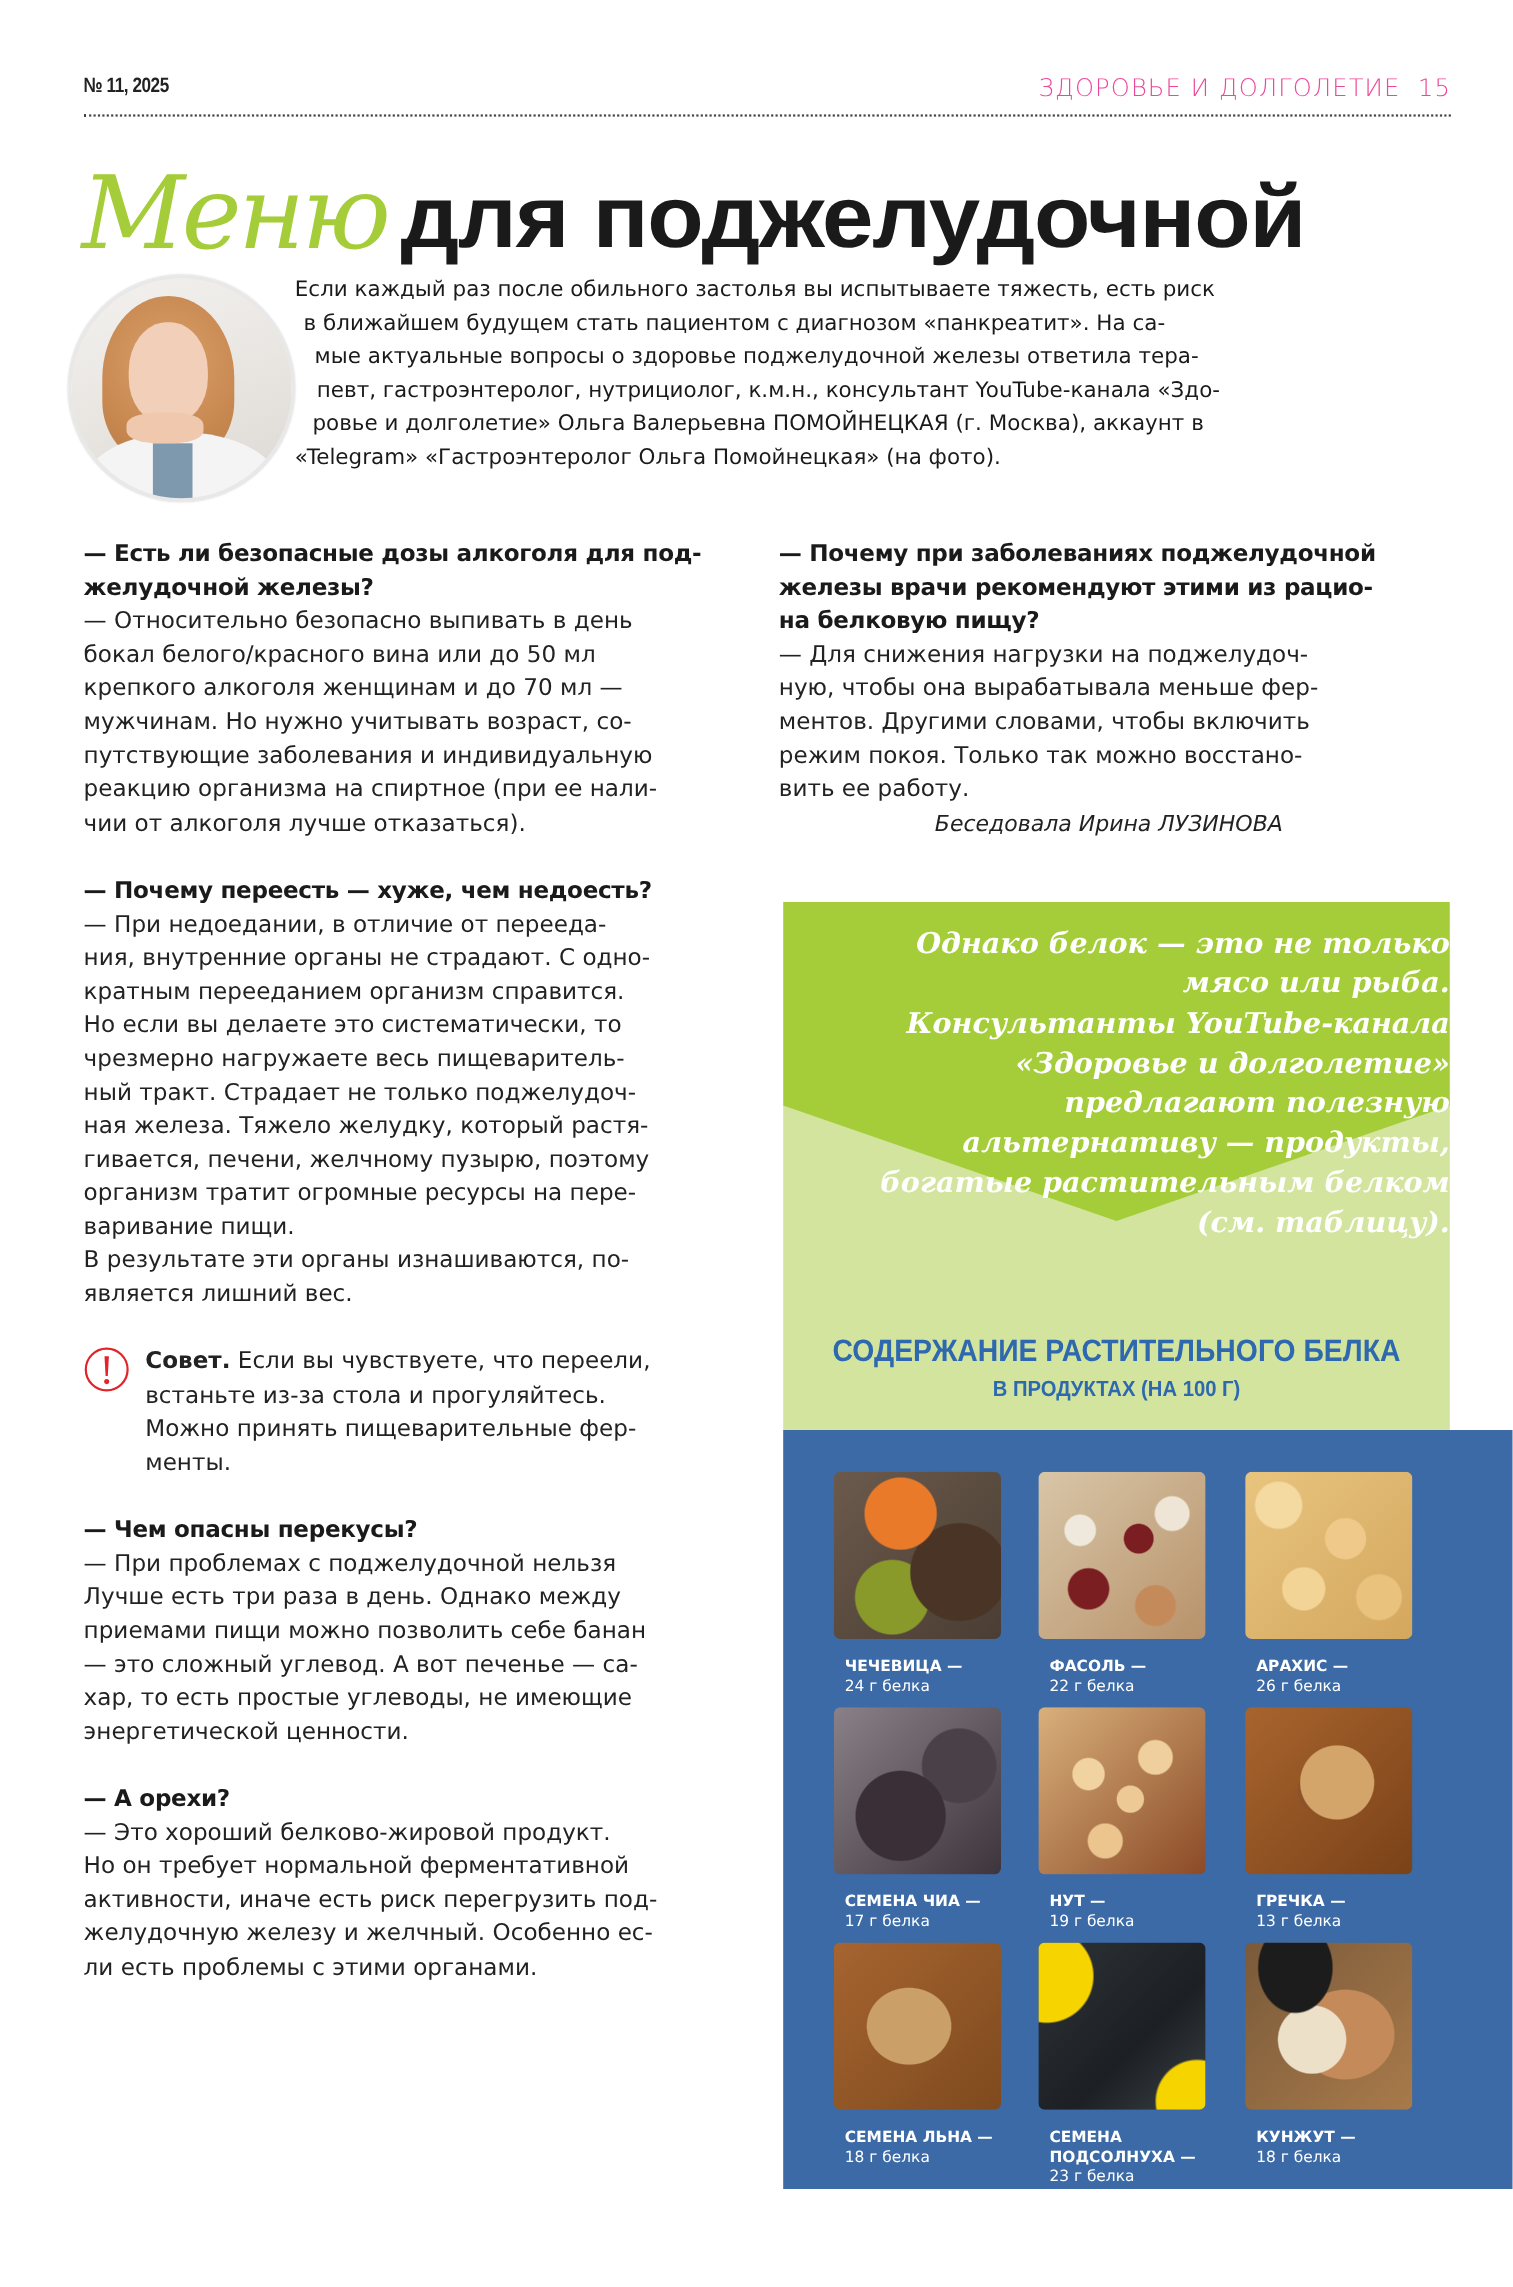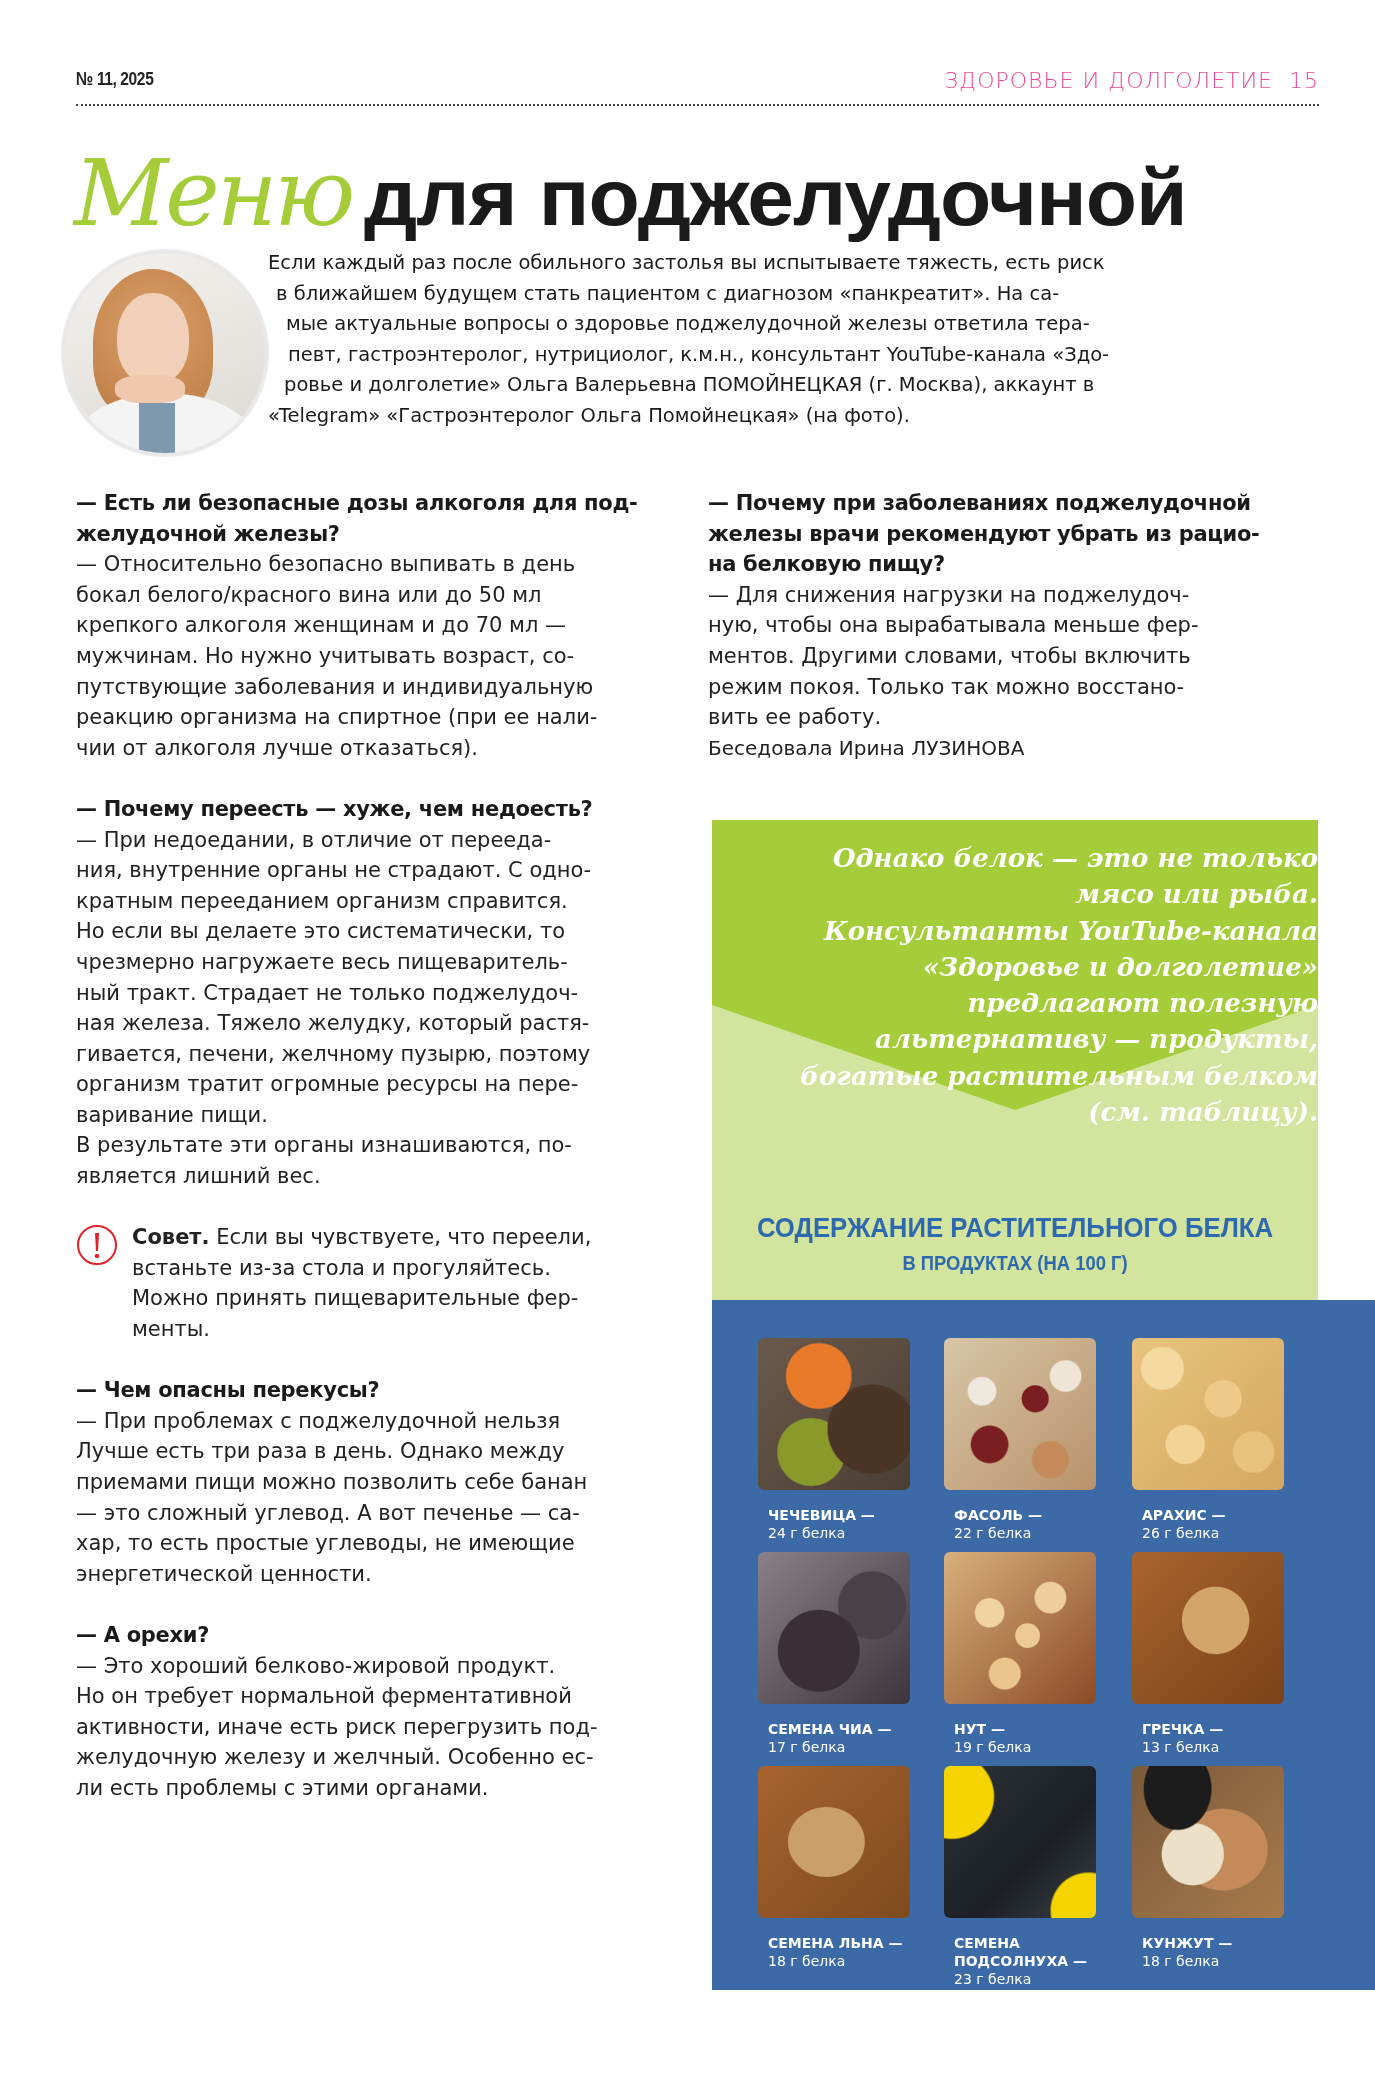--- a/index.html
+++ b/index.html
@@ -22,21 +22,21 @@
 
   .intro { position: absolute; left: 268px; top: 248px; width: 1030px; font-family: "DejaVu Sans", sans-serif; font-weight: normal; font-size: 19.5px; line-height: 30.5px; color: #1a1a1a; }
   .intro .ln { display: block; white-space: nowrap; }
 
   .col { position: absolute; font-family: "DejaVu Sans", sans-serif; font-size: 21px; line-height: 30.6px; color: #222; }
   .col-left { left: 76px; top: 488px; width: 600px; }
   .col-right { left: 708px; top: 488px; width: 600px; }
   .q { font-weight: bold; color: #1a1a1a; letter-spacing: -0.3px; }
   .ln { display: block; white-space: nowrap; }
   .gap { height: 30.6px; }
-  .byline { text-align: left; display: block; font-size: 20px; }
+  .byline { font-style: italic; text-align: center; display: block; font-size: 20px; }
 
   .tip { position: relative; }
   .tip-icon { position: absolute; left: 0; top: 2px; width: 42px; height: 42px; }
   .tip-text { padding-left: 56px; }
   .tip-lead { font-weight: bold; }
 
   .green-box { position: absolute; left: 712px; top: 820px; width: 606px; height: 480px; background: #d3e49e; }
   .green-arrow { position: absolute; left: 0; top: 0; width: 606px; height: 290px; }
   .green-text { position: absolute; left: 0; top: 20px; width: 606px; text-align: right; font-family: "DejaVu Serif", serif; font-style: italic; font-weight: bold; font-size: 26px; line-height: 36.3px; color: #ffffff; }
   .table-title { position: absolute; left: 0; top: 392px; width: 606px; text-align: center; font-family: "Liberation Sans", sans-serif; font-weight: bold; font-size: 28px; color: #2e69b0; letter-spacing: 0px; transform: scaleX(0.92); transform-origin: center; }
@@ -148,21 +148,21 @@
     <span class="ln">Но он требует нормальной ферментативной</span>
     <span class="ln">активности, иначе есть риск перегрузить под-</span>
     <span class="ln">желудочную железу и желчный. Особенно ес-</span>
     <span class="ln">ли есть проблемы с этими органами.</span>
   </div>
 </div>
 
 <div class="col col-right">
   <div>
     <span class="ln q">— Почему при заболеваниях поджелудочной</span>
-    <span class="ln q">железы врачи рекомендуют убрать из рацио-</span>
+    <span class="ln q">железы врачи рекомендуют этими из рацио-</span>
     <span class="ln q">на белковую пищу?</span>
     <span class="ln">— Для снижения нагрузки на поджелудоч-</span>
     <span class="ln">ную, чтобы она вырабатывала меньше фер-</span>
     <span class="ln">ментов. Другими словами, чтобы включить</span>
     <span class="ln">режим покоя. Только так можно восстано-</span>
     <span class="ln">вить ее работу.</span>
   </div>
   <span class="byline">Беседовала Ирина ЛУЗИНОВА</span>
 </div>
 

